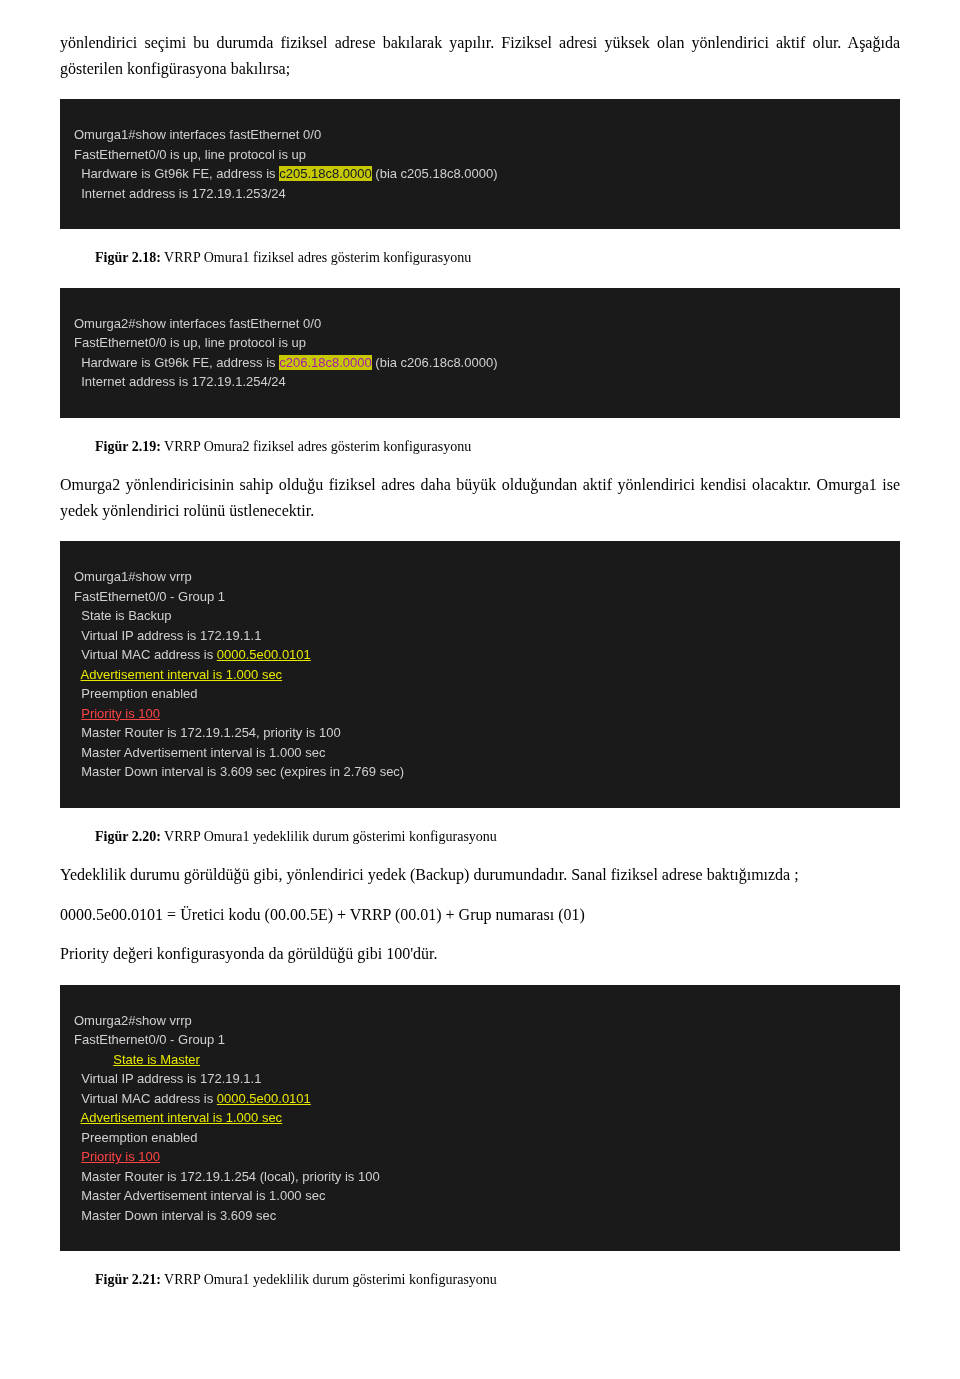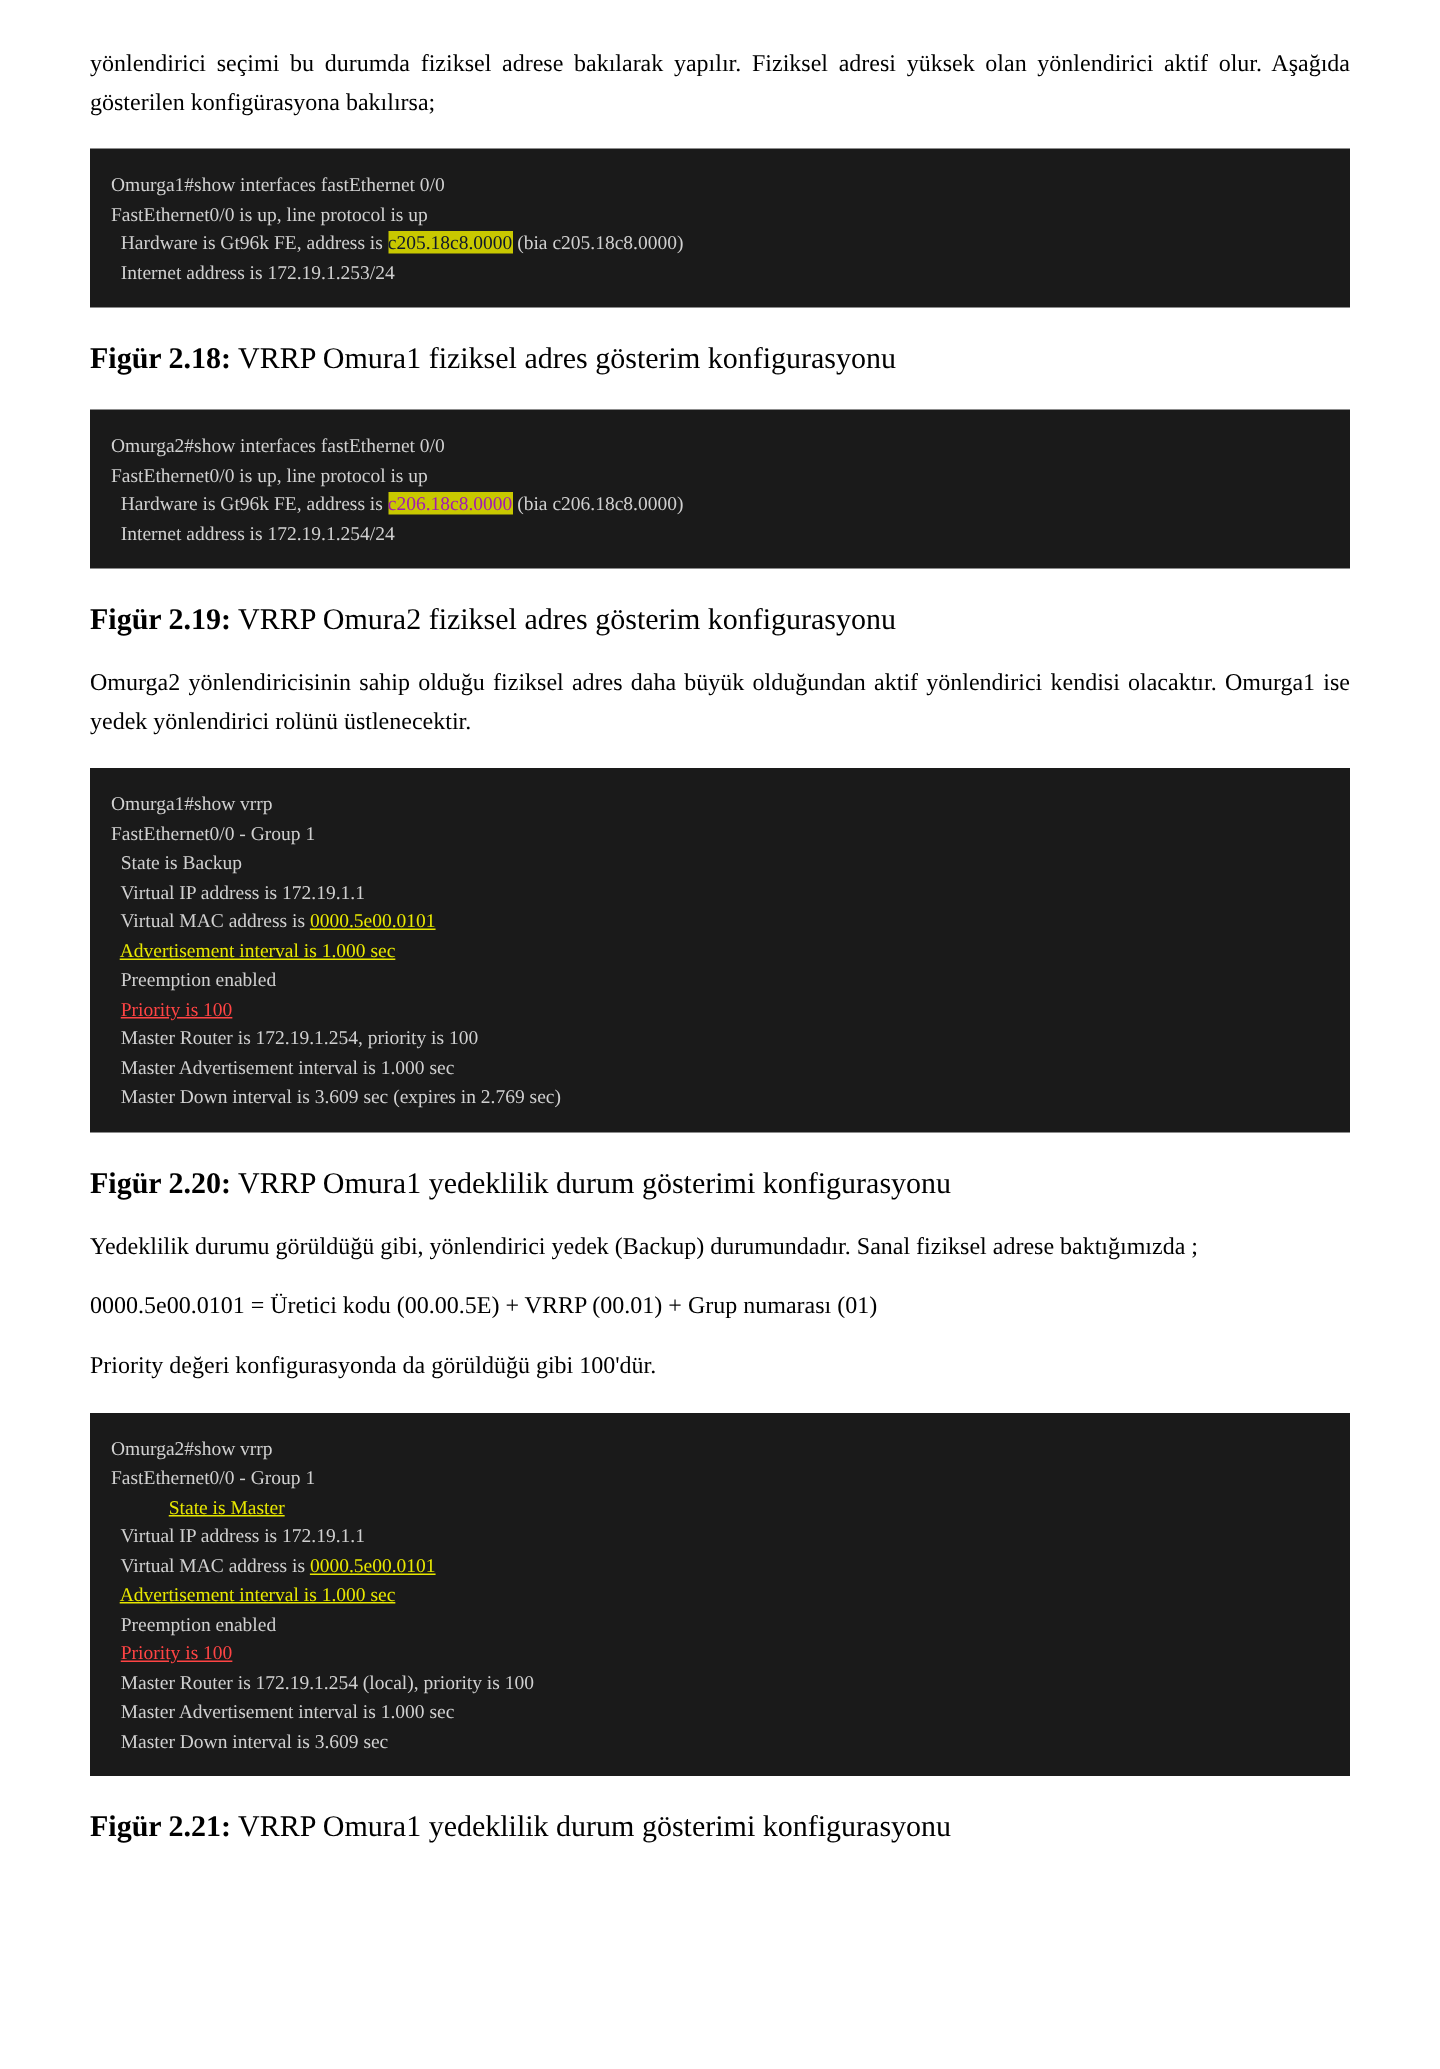--- a/index.html
+++ b/index.html
@@ -12,32 +12,33 @@
       width: 960px;
       padding: 30px 60px;
     }
     .text-block {
       margin-bottom: 14px;
       text-align: justify;
     }
     .code-block {
       background: #1a1a1a;
       color: #d0d0d0;
-      font-family: Liberation Serif, serif;
+      font-family: Liberation Sans, sans-serif;
       font-size: 13px;
       line-height: 1.5;
-      padding: 14px 14px;
+      padding: 26px 14px;
       margin: 18px 0;
       display: block;
       white-space: pre;
     }
     .fig-caption {
-      font-size: 20px;
+      font-size: 14px;
       margin-bottom: 14px;
       text-align: justify;
+      margin-left: 35px;
     }
     .fig-caption b {
       font-weight: bold;
     }
   </style>
 </head>
 <body>
 
 <div class="text-block">
   <span>yönlendirici seçimi bu durumda fiziksel adrese bakılarak yapılır. Fiziksel adresi yüksek olan yönlendirici aktif olur. Aşağıda gösterilen konfigürasyona bakılırsa;</span>

